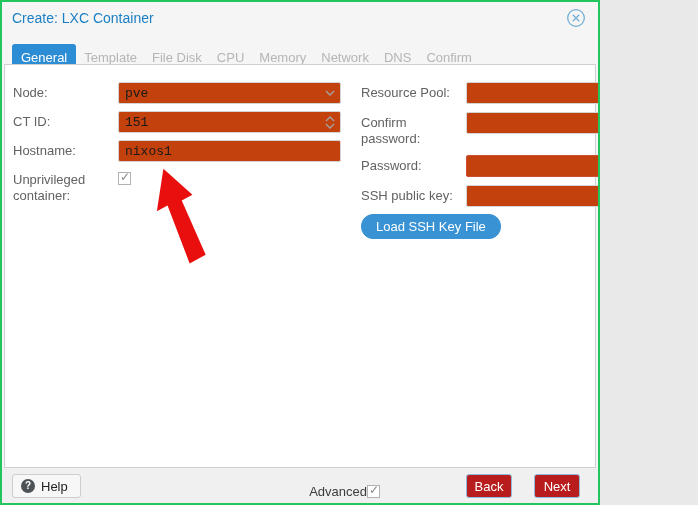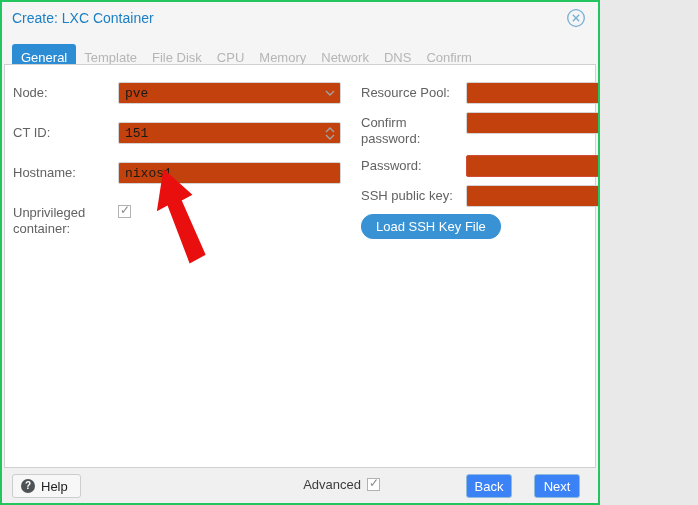--- a/index.html
+++ b/index.html
@@ -16,21 +16,21 @@
   .close-btn { position:absolute; right:12px; top:6px; width:20px; height:20px; cursor:pointer; }
   
   .tabs { position:absolute; top:42px; left:10px; display:flex; align-items:center; }
   .tab { font-size:13px; color:#b5b5b5; padding:6px 7px; margin-right:1px; border-radius:3px; white-space:nowrap; }
   .tab.active { background:#2d8dd4; color:#ffffff; padding:6px 9px; }
   
   .body { position:absolute; left:2px; right:2px; top:62px; bottom:35px; background:#ffffff; border:1px solid #cfd0d1; }
   .col { position:absolute; top:17px; }
   .col-left  { left:8px;   width:328px; }
   .col-right { left:356px; width:334px; }
-  .row { display:flex; align-items:flex-start; margin-bottom:18px; }
+  .row { display:flex; align-items:flex-start; margin-bottom:7px; }
   .col-right .row { margin-bottom:8px; }
   .lbl { font-size:13px; color:#626262; line-height:16px; padding-top:3px; }
   .col-left  .lbl { width:105px; }
   .col-right .lbl { width:105px; }
   .fld {
     flex:1; height:22px; border:1px solid #d4d4d4; background:#c2410c;
     font-family:Liberation Mono, monospace; font-size:13px; color:#1a1a1a;
     padding:0 6px; outline:none; border-radius:2px;
   }
   .fld.invalid { border:1px solid #cf4c35; }
@@ -52,25 +52,25 @@
   .help-btn {
     position:absolute; left:10px; top:6px; height:24px; padding:0 12px 0 8px;
     background:#f7f7f7; border:1px solid #cdcdcd; border-radius:3px;
     display:flex; align-items:center; gap:6px; cursor:pointer;
     font-size:13px; color:#222;
   }
   .help-glyph {
     width:14px; height:14px; border-radius:50%; background:#4d5256;
     color:#fff; font-size:10px; font-weight:bold; line-height:14px; text-align:center;
   }
-  .adv-wrap { position:absolute; right:218px; top:9px; display:flex; align-items:center; gap:6px; font-size:13px; color:#3c3c3c; }
+  .adv-wrap { position:absolute; right:218px; top:16px; display:flex; align-items:center; font-size:13px; color:#3c3c3c; }
   .adv-wrap .checkbox { margin-top:0; }
   .btn-nav {
     position:absolute; top:6px; height:24px; width:46px;
-    background:#3b82f6; border:1px solid #8fbbdd; border-radius:3px;
+    background:#b91c1c; border:1px solid #8fbbdd; border-radius:3px;
     color:#fff; font-family:"Liberation Sans", sans-serif; font-size:13px; cursor:pointer;
   }
   .btn-back { right:86px; }
   .btn-next { right:18px; }
   
   .arrow-annot { position:absolute; left:133px; top:160px; z-index:10; pointer-events:none; }
 </style>
 </head>
 <body>
 

